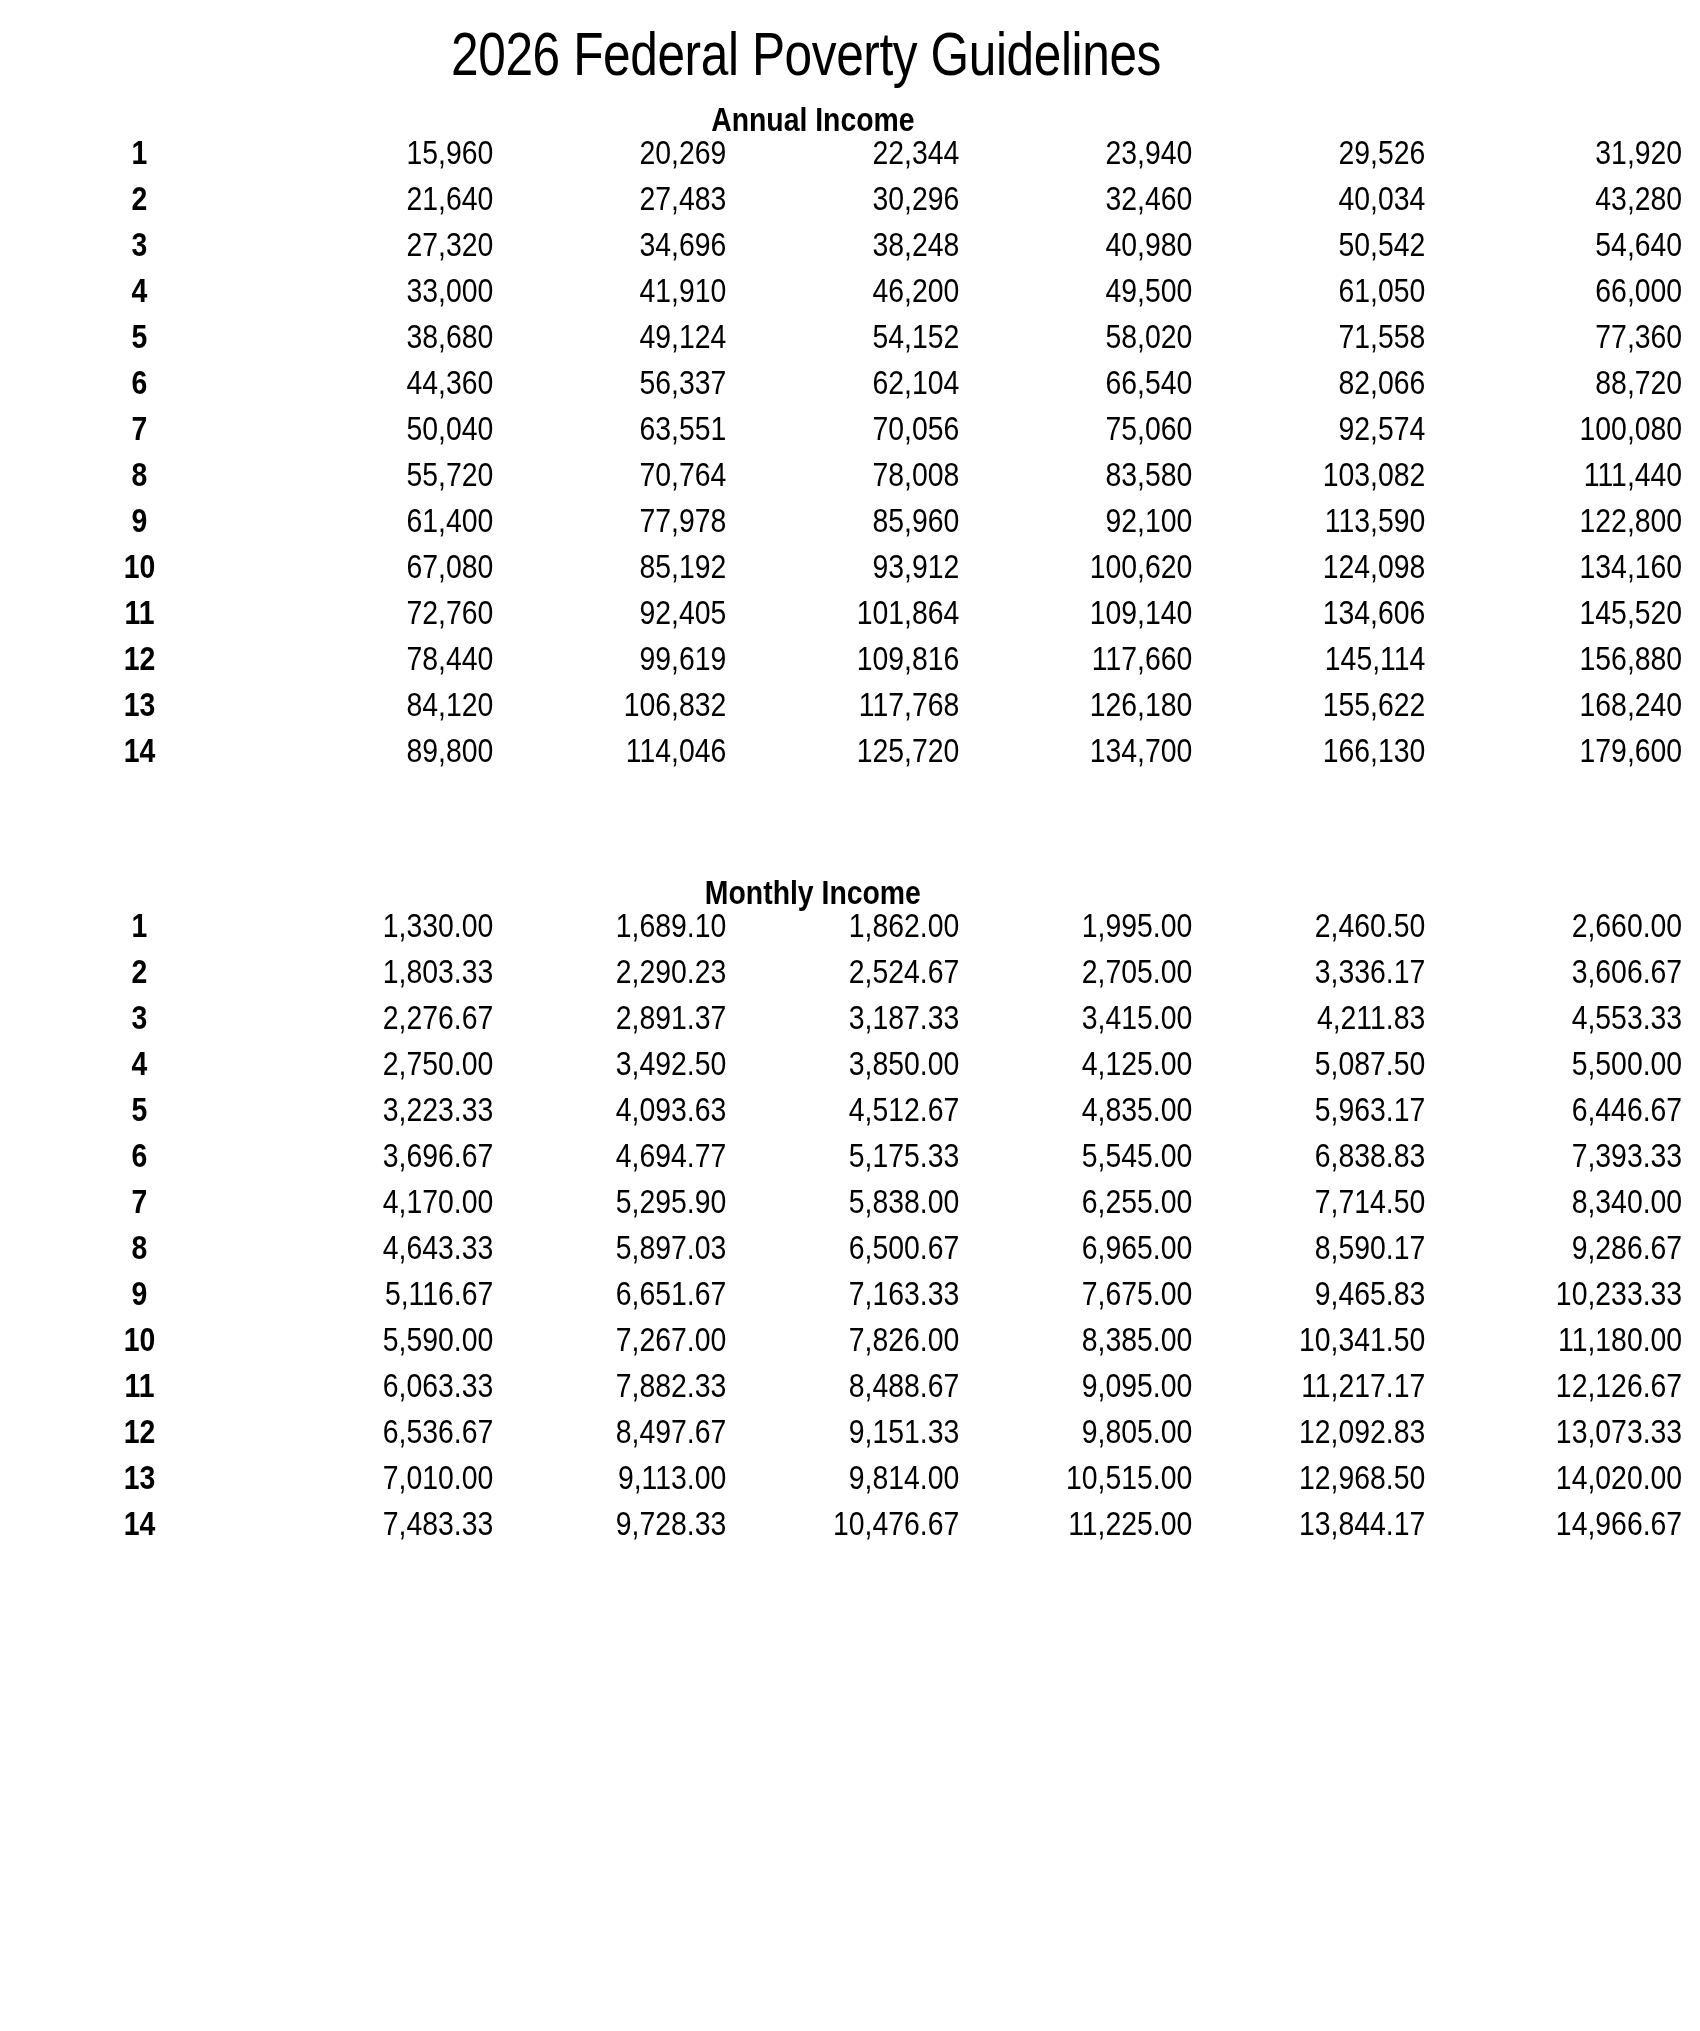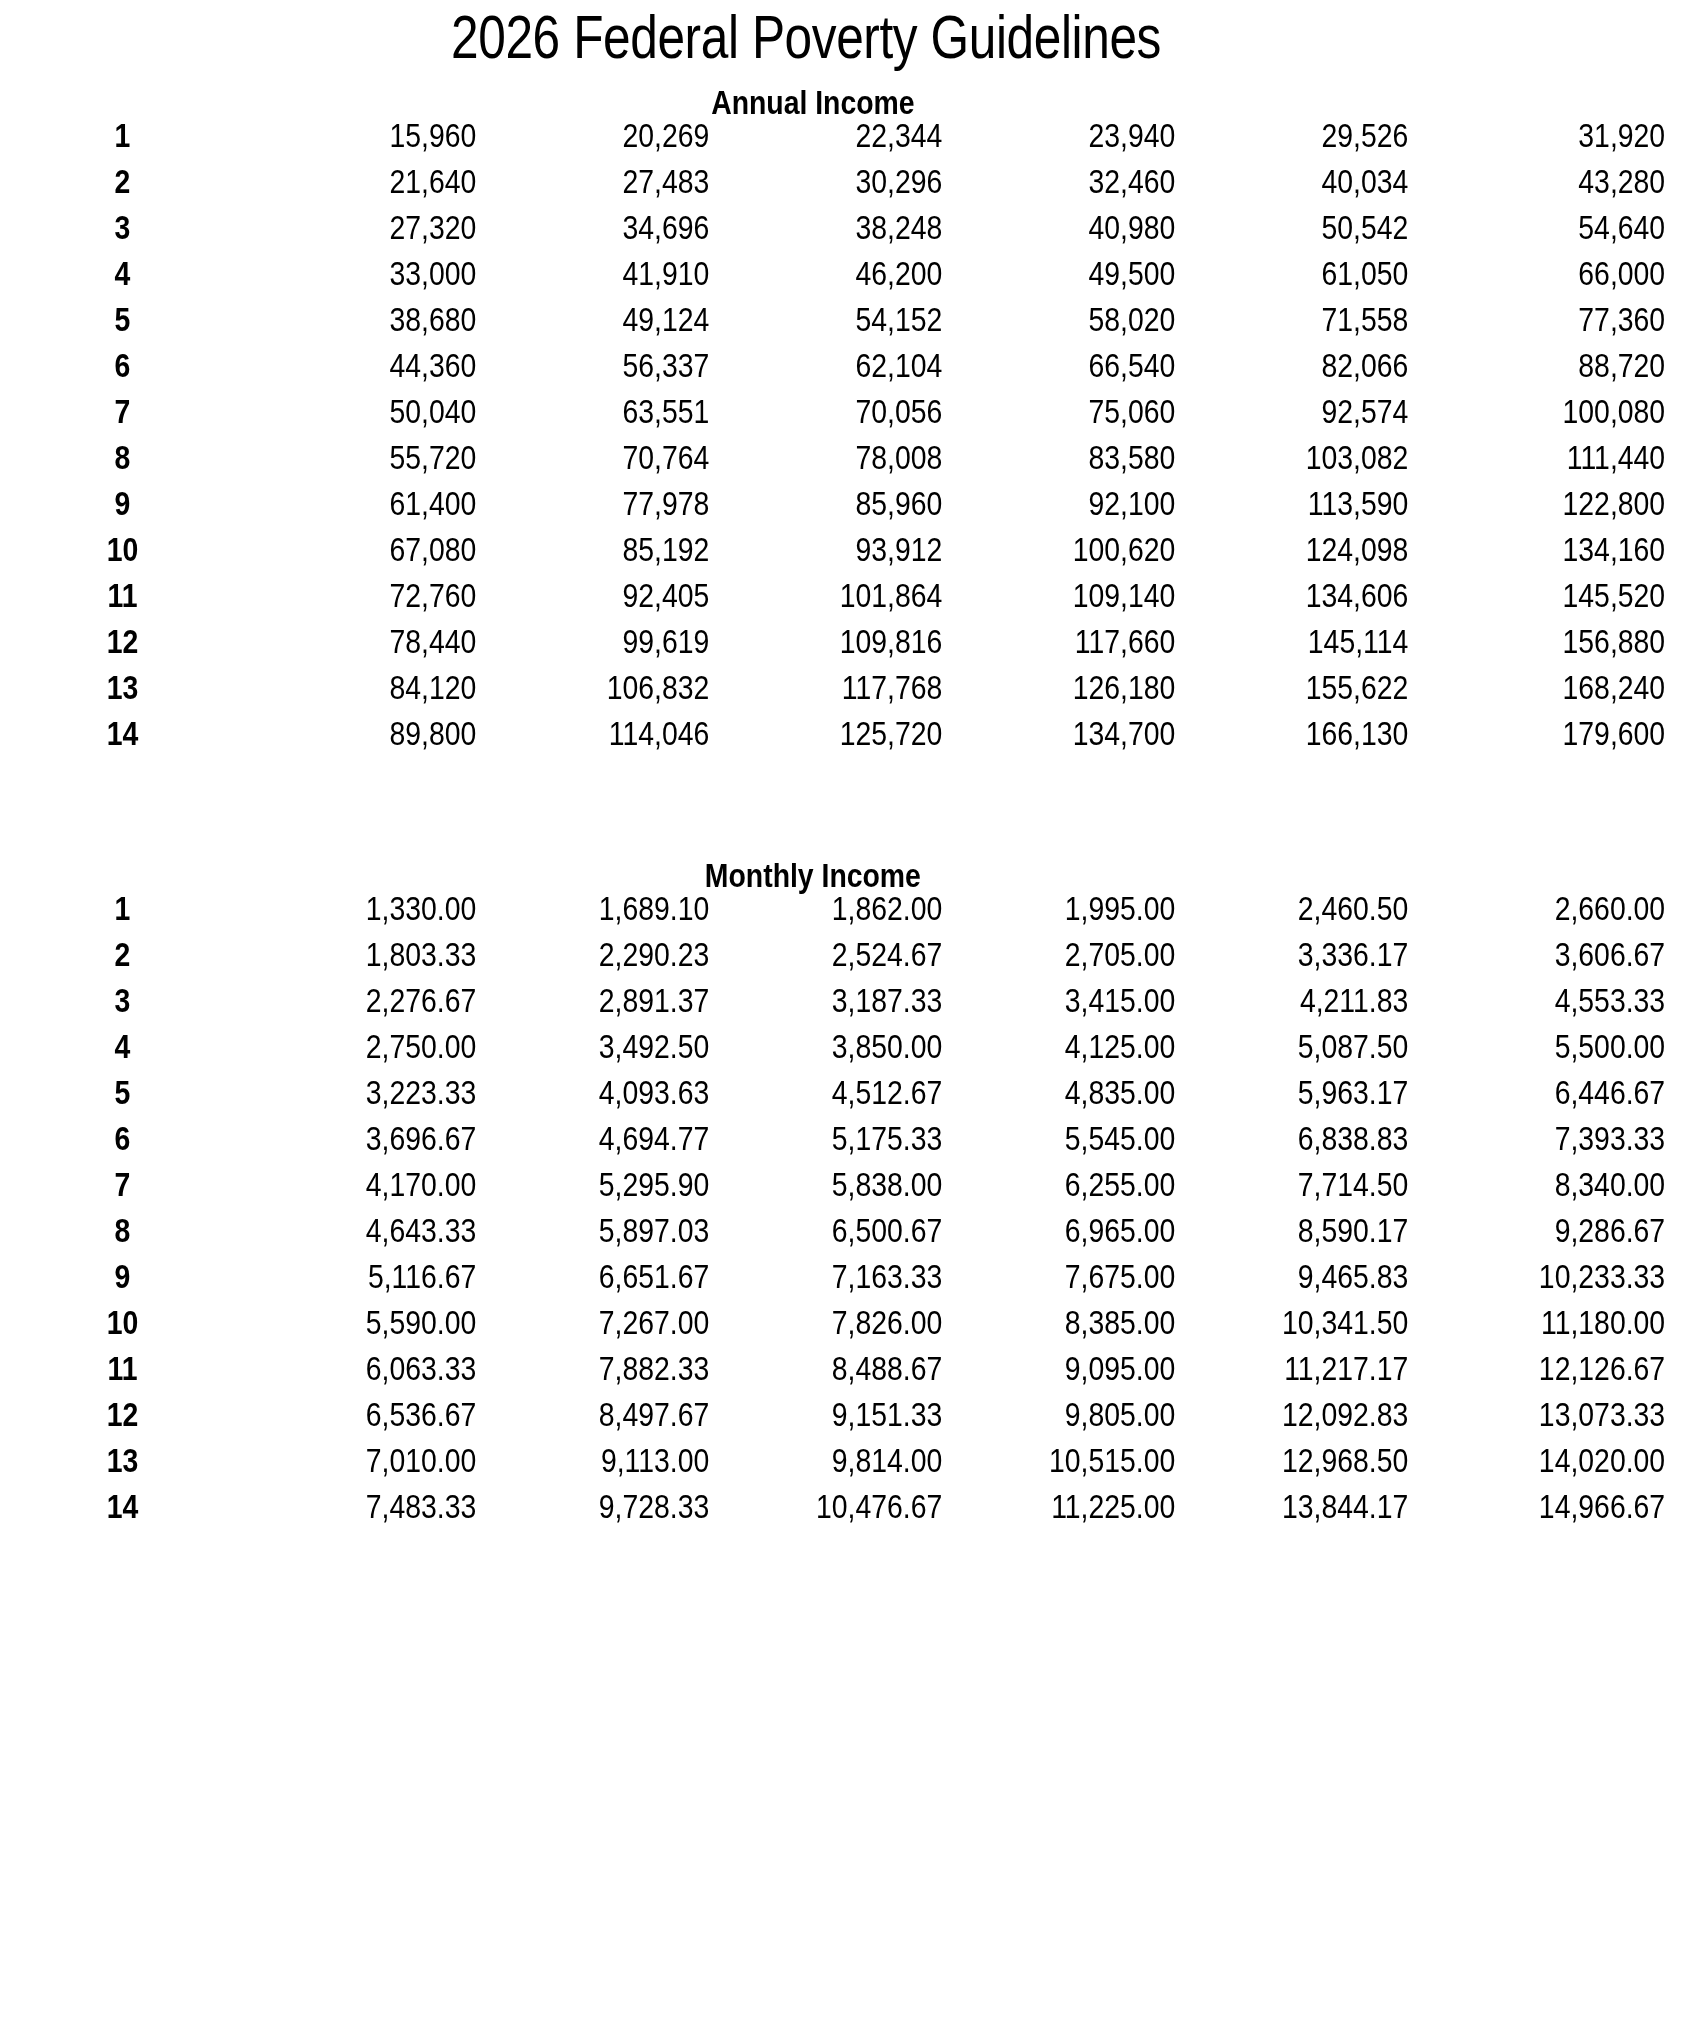--- a/index.html
+++ b/index.html
@@ -12,21 +12,21 @@
     height: 2031px;
     font-family: "Liberation Sans", sans-serif;
     color: #000000;
     overflow: hidden;
   }
   .page {
     position: relative;
     width: 1612px;
     height: 2031px;
     box-sizing: border-box;
-    padding: 0;
+    padding: 17px;
   }
 
   
   .doc-title {
     text-align: center;
     font-size: 62px;
     font-weight: 400;
     line-height: 1;
     letter-spacing: -0.5px;
     padding-top: 6px;

